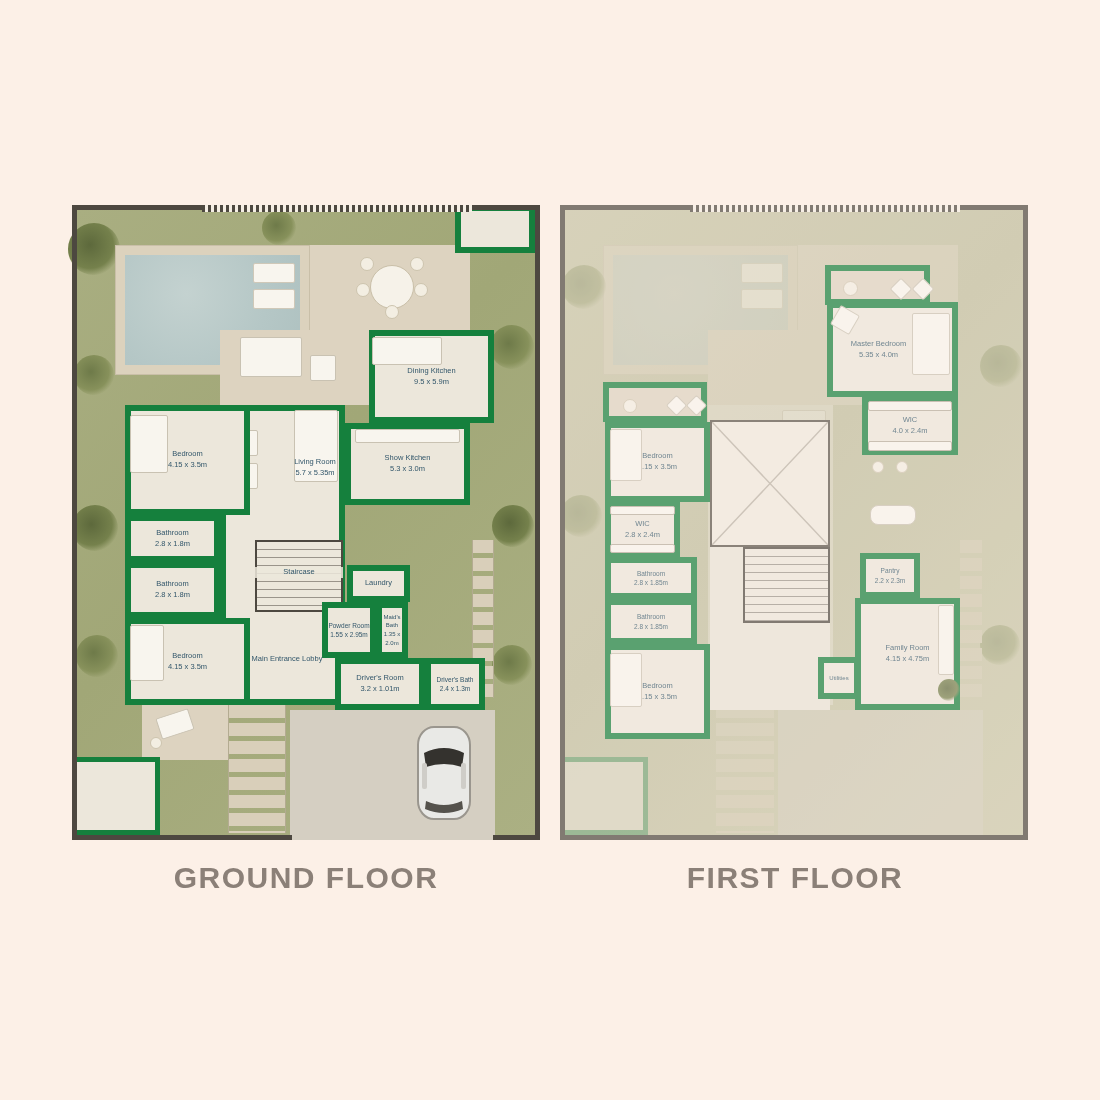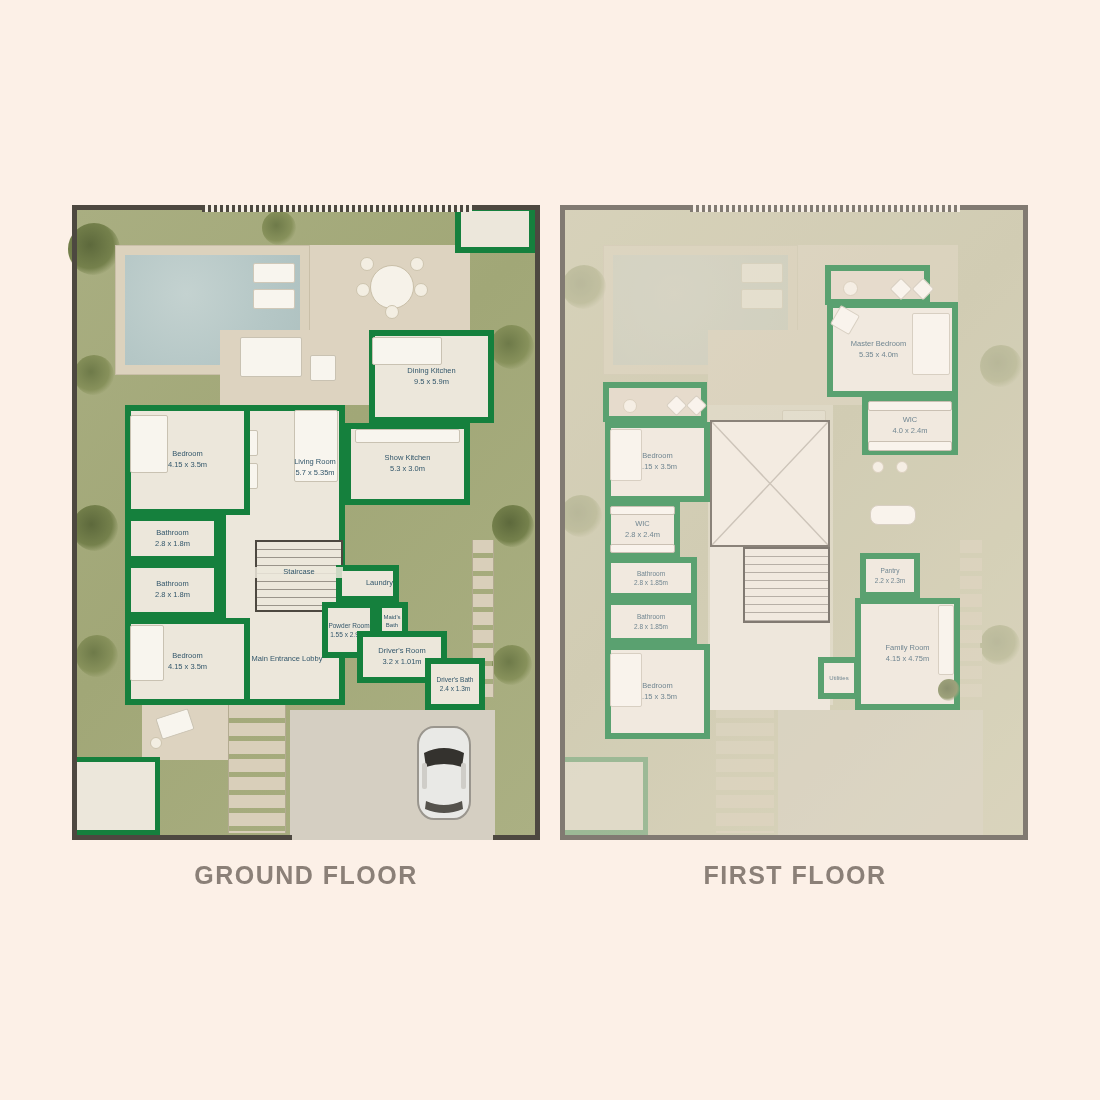--- a/index.html
+++ b/index.html
@@ -46,21 +46,21 @@
   .driveway { position:absolute; background:#d5cfc2; z-index:2; }
   .slab { position:absolute; background:#d1cbbd; border:1px solid #bcb5a5; }
   .gap-cover { position:absolute; z-index:7; background:#d5cfc2; }
 
   .ghost { position:absolute; inset:0; opacity:.45; z-index:1; }
   .fade-overlay { position:absolute; inset:0; background:rgba(252,240,231,.30); z-index:9; pointer-events:none; }
 
   .void-x { position:absolute; background:#efeadf; border:2px solid #59544a; z-index:3; }
   .void-x svg { position:absolute; inset:0; width:100%; height:100%; }
 
-  .floor-title { position:absolute; top:861px; text-align:center; font-size:25px; font-weight:700;
+  .floor-title { position:absolute; top:861px; text-align:center; font-size:30px; font-weight:700;
                  letter-spacing:1.5px; color:#8b8078; z-index:2; }
   #ground-title { left:72px; width:468px; }
   #first-title { left:560px; width:470px; }
 
   .car { position:absolute; z-index:4; }
 </style>
 </head>
 <body>
 
 <div class="canvas">
@@ -149,39 +149,39 @@
         </div>
     </div>
     <div class="room" style="left:53px;top:413px;width:125px;height:87px;">
       <div class="rlabel">
           <div>Bedroom</div>
           <div>4.15 x 3.5m</div>
         </div>
     </div>
     <div class="furn" style="left:58px;top:420px;width:34px;height:56px;"></div>
 
-    <div class="room" style="left:264px;top:360px;width:63px;height:37px;justify-content:flex-end;">
+    <div class="room" style="left:275px;top:360px;width:63px;height:37px;">
       <div class="rlabel">
           <div>Laundry</div>
         </div>
     </div>
     <div class="room" style="left:250px;top:397px;width:54px;height:56px;">
       <div class="rlabel" style="font-size:6.5px;">
           <div>Powder Room</div>
           <div>1.55 x 2.95m</div>
         </div>
     </div>
     <div class="room" style="left:304px;top:397px;width:32px;height:56px;">
       <div class="rlabel" style="font-size:6px;">
           <div>Maid's Bath</div>
           <div>1.35 x 2.0m</div>
         </div>
     </div>
 
-    <div class="room" style="left:263px;top:426px;width:90px;height:52px;margin-left:22px;">
+    <div class="room" style="left:263px;top:453px;width:90px;height:52px;">
       <div class="rlabel">
           <div>Driver's Room</div>
           <div>3.2 x 1.01m</div>
         </div>
     </div>
     <div class="room" style="left:353px;top:453px;width:60px;height:52px;">
       <div class="rlabel" style="font-size:6.5px;">
           <div>Driver's Bath</div>
           <div>2.4 x 1.3m</div>
         </div>

